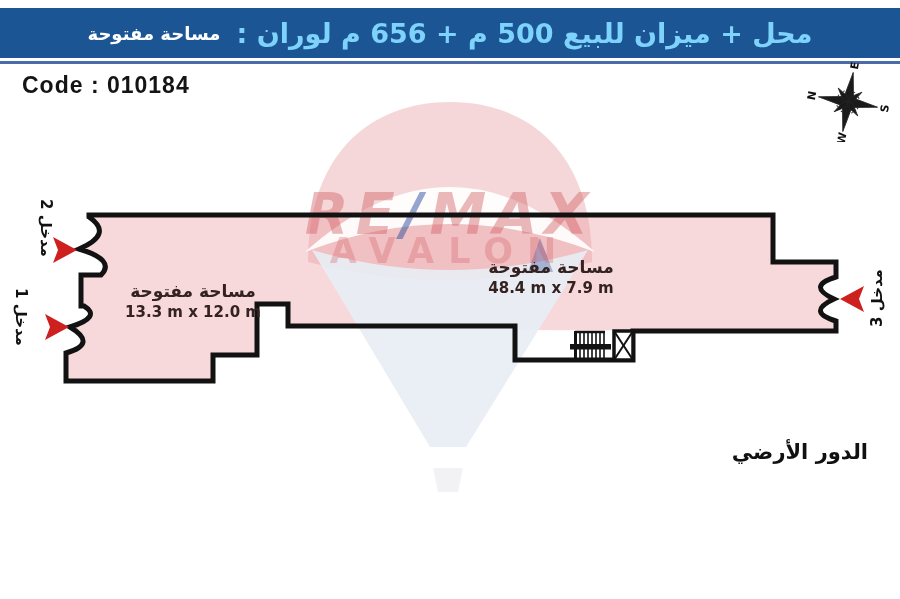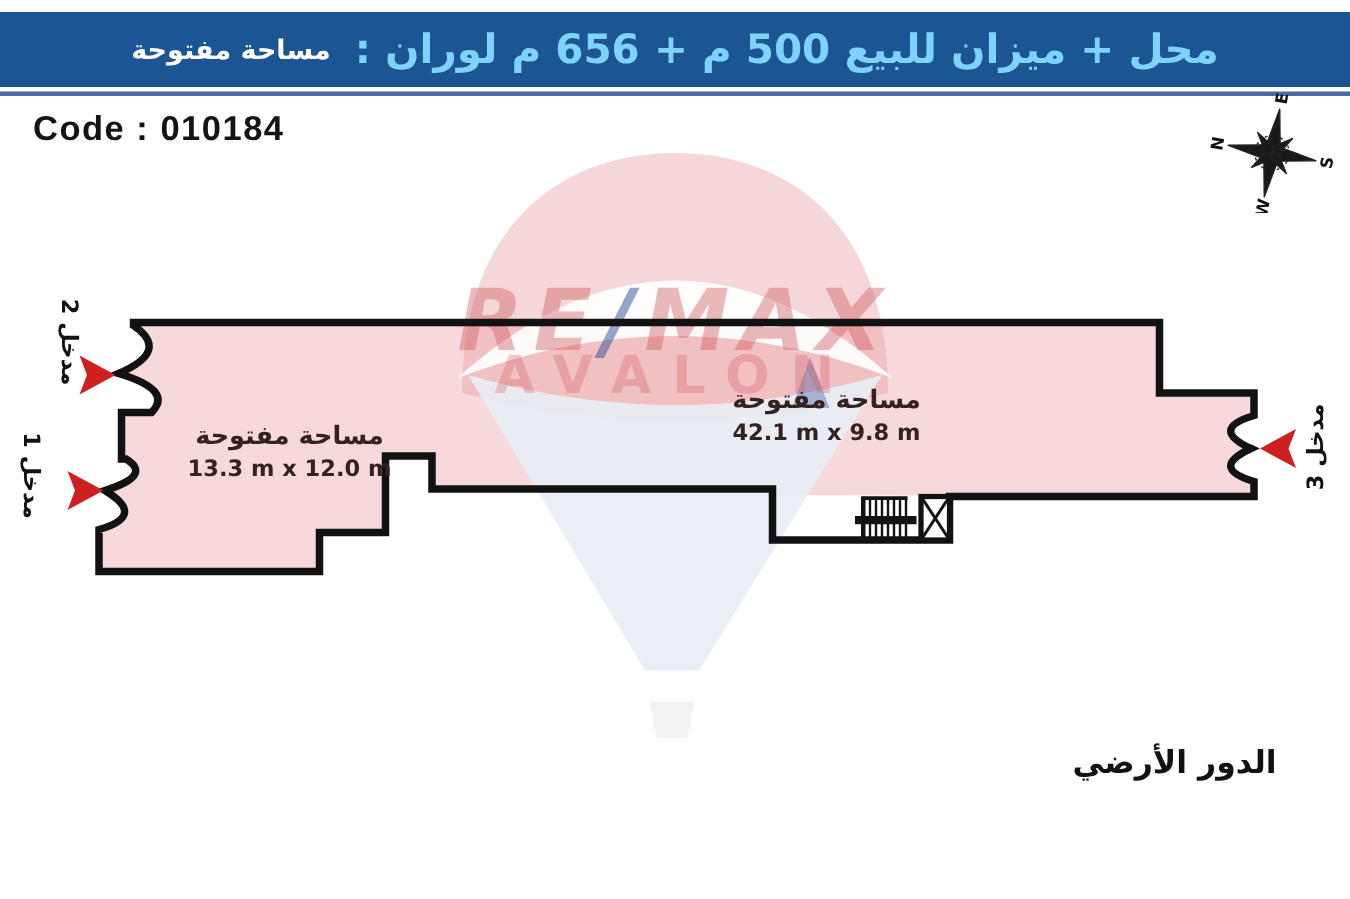--- a/index.html
+++ b/index.html
@@ -23,21 +23,21 @@
          color:rgba(208,90,96,0.42);white-space:nowrap;}
   .brand .slash{color:rgba(43,77,158,0.5);}
   .brand-sub{position:absolute;left:0;top:231px;width:900px;text-align:center;
          font-weight:800;font-size:35px;letter-spacing:14px;color:rgba(208,90,96,0.30);
          white-space:nowrap;}
   
   .room-label{position:absolute;text-align:center;color:#33221f;}
   .room-label .ar{font-weight:700;font-size:17px;direction:rtl;}
   .room-label .dims{font-weight:700;font-size:15px;margin-top:2px;}
   .vlabel{position:absolute;font-weight:700;font-size:15px;color:#111;white-space:nowrap;}
-  .floor-label{position:absolute;left:698px;top:496px;width:170px;text-align:center;
+  .floor-label{position:absolute;left:698px;top:440px;width:170px;text-align:right;
          font-weight:700;font-size:21px;color:#111;direction:rtl;}
 </style>
 </head>
 <body>
 
 <div class="page">
 
   <div class="banner">
     <span class="banner-main">محل + ميزان للبيع 500 م + 656 م لوران :</span>
     <span class="banner-sub">مساحة مفتوحة</span>
@@ -117,21 +117,21 @@
     <path fill="#cf2020" d="M69,327 L45,314 L50,327 L45,340 Z"></path>
     <path fill="#cf2020" d="M840,299 L864,286 L859,299 L864,312 Z"></path>
   </svg>
 
   <div class="room-label" style="left:108px;top:281px;width:170px;">
     <div class="ar">مساحة مفتوحة</div>
     <div class="dims">13.3 m x 12.0 m</div>
   </div>
   <div class="room-label" style="left:466px;top:257px;width:170px;">
     <div class="ar">مساحة مفتوحة</div>
-    <div class="dims">42.1 m x 9.8 m</div>
+    <div class="dims">48.4 m x 7.9 m</div>
   </div>
 
   <div class="vlabel" style="left:46px;top:228px;transform:translate(-50%,-50%) rotate(90deg);">مدخل 2</div>
   <div class="vlabel" style="left:21px;top:317px;transform:translate(-50%,-50%) rotate(90deg);">مدخل 1</div>
   <div class="vlabel" style="left:877px;top:298px;transform:translate(-50%,-50%) rotate(-90deg);">مدخل 3</div>
 
   <div class="floor-label">الدور الأرضي</div>
 
 </div>
 

